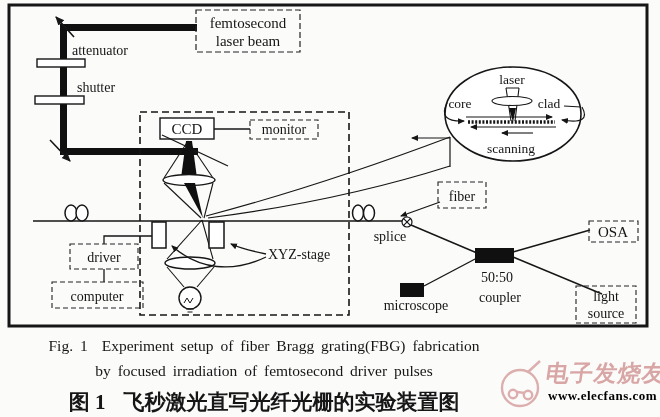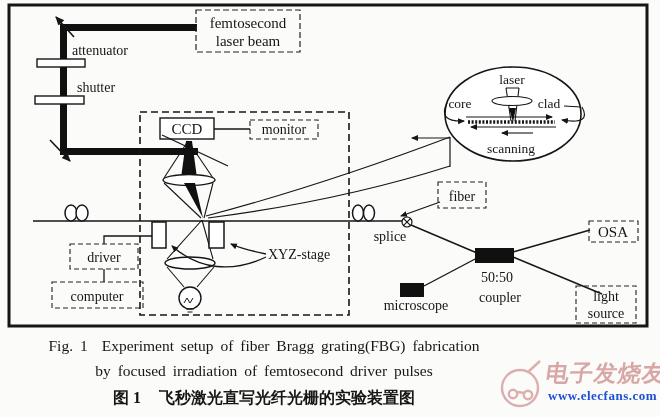--- a/index.html
+++ b/index.html
@@ -7,29 +7,29 @@
   #stage{position:relative;width:660px;height:417px;background:#fbfbfa;overflow:hidden;
          font-family:"Liberation Serif","DejaVu Serif",serif;color:#161616;}
   svg text{font-family:"Liberation Serif","DejaVu Serif",serif;fill:#151515;}
   .t13{font-size:13.5px;}
   .t14{font-size:14px;}
   .t15{font-size:15px;}
   .mid{text-anchor:middle;}
   .caption{position:absolute;left:0;width:528px;text-align:center;white-space:nowrap;}
   .cap-en1{top:337px;font-size:15.5px;word-spacing:3px;}
   .cap-en2{top:362px;font-size:15.5px;word-spacing:3px;}
-  .cap-cn{top:388px;font-size:16px;font-weight:700;text-align:center;}
+  .cap-cn{top:388px;font-size:21px;font-weight:700;text-align:center;}
   .cap-gap{display:inline-block;width:14px;}
   .cap-gap2{display:inline-block;width:18px;}
   .watermark{position:absolute;left:490px;top:352px;width:170px;height:64px;}
   .wm-icon{position:absolute;left:8px;top:6px;}
   .wm-brand{position:absolute;left:56px;top:6px;font-size:23px;font-weight:700;
             color:#d9a6a6;transform:skewX(-8deg);letter-spacing:1px;white-space:nowrap;}
   .wm-url{position:absolute;left:58px;top:36px;font-size:13px;font-weight:700;
-          color:#1d4ed8;letter-spacing:.5px;white-space:nowrap;}
+          color:#000000;letter-spacing:.5px;white-space:nowrap;}
 </style>
 </head>
 <body>
 
 <div id="stage">
 
   <svg width="660" height="333" viewBox="0 0 660 333">
     <defs>
       <marker id="arr" markerWidth="12" markerHeight="12" refX="8" refY="4" orient="auto" markerUnits="userSpaceOnUse">
         <path d="M0,0 L9,4 L0,8 Z" fill="#161616"></path>

